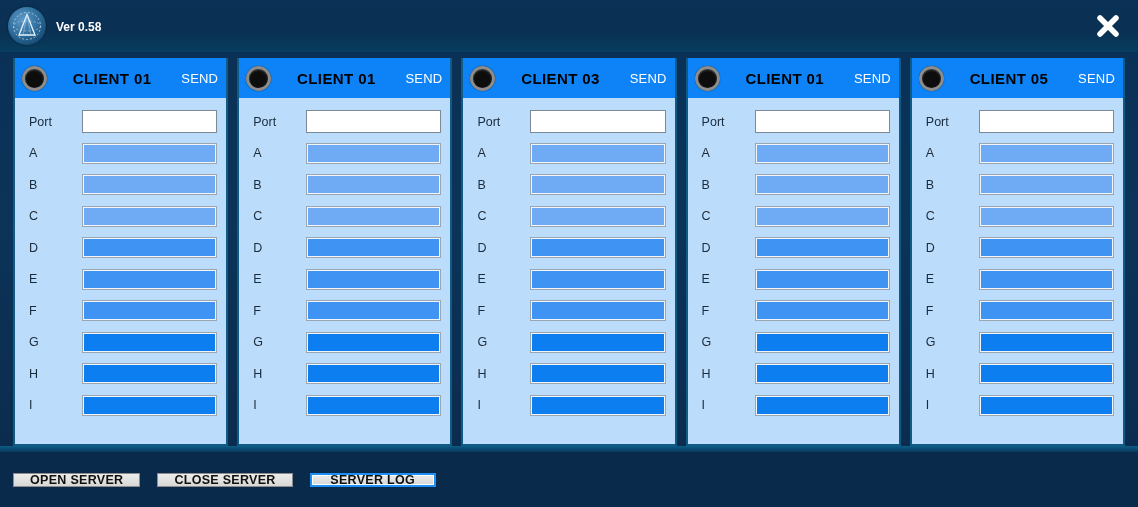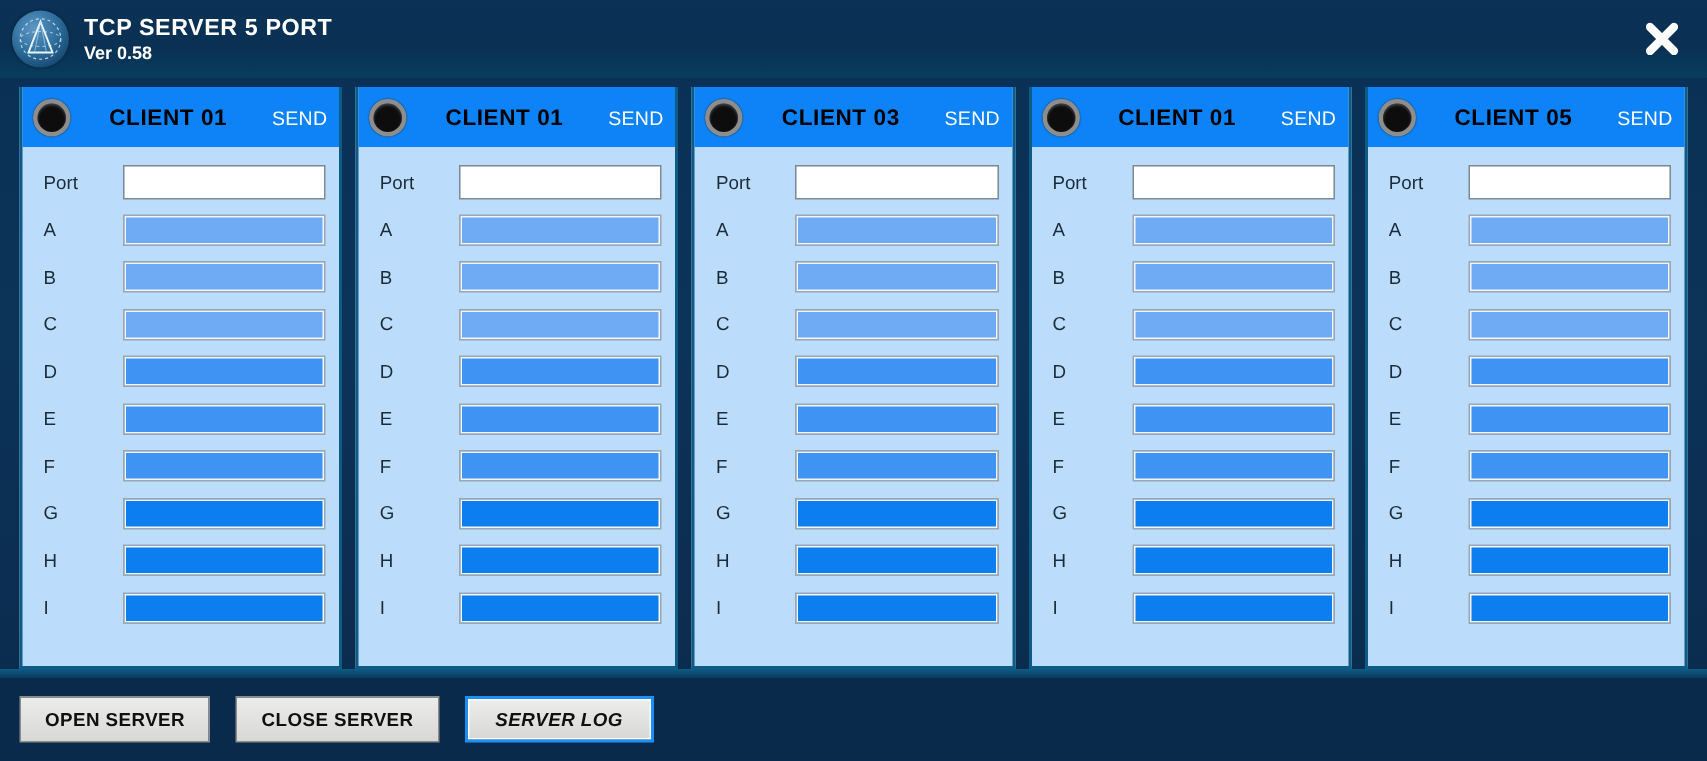--- a/index.html
+++ b/index.html
@@ -161,39 +161,38 @@
     left: 0; bottom: 0;
     width: 1138px; height: 55px;
     background: #0a2a4c;
     display: flex;
     align-items: center;
     padding-left: 13px;
     gap: 17px;
     box-sizing: border-box;
   }
   .btn {
-    height: 31px;
+    height: 14px;
     min-width: 126px;
     background: linear-gradient(180deg, #ececeb 0%, #e2e2e0 50%, #d7d7d5 100%);
     border: 1px solid #8c8c8c;
     color: #101010;
     font-size: 12.5px;
     font-weight: bold;
     letter-spacing: .3px;
     display: flex;
     align-items: center;
     justify-content: center;
     box-sizing: border-box;
     cursor: pointer;
     padding: 0 16px;
   }
   .btn.focused {
     border: 2px solid #1e8ff5;
     box-shadow: inset 0 0 0 1px #ffffff;
-    font-style: italic;
   }
   .divider-top {
     position: absolute;
     left: 0; top: 446px;
     width: 1138px; height: 6px;
     background: linear-gradient(180deg, #0d5c86 0%, #0a3a5e 100%);
   }
 </style>
 </head>
 <body>
@@ -203,21 +202,20 @@
   <div class="titlebar">
     <div class="logo">
       <svg width="38" height="38" viewBox="0 0 38 38">
         <circle cx="19" cy="19" r="13.5" fill="none" stroke="#cfe6f7" stroke-width="0.8" stroke-dasharray="2 2" opacity="0.85"></circle>
         <ellipse cx="19" cy="19" rx="13.5" ry="5" fill="none" stroke="#cfe6f7" stroke-width="0.7" stroke-dasharray="2 2" opacity="0.7"></ellipse>
         <path d="M19 7.5 L27 28 L11 28 Z" fill="none" stroke="#e8f5ff" stroke-width="1.3"></path>
         <path d="M19 7.5 L23 28 M19 7.5 L15 28" stroke="#bcdcf5" stroke-width="0.6" opacity="0.7"></path>
       </svg>
     </div>
     <div class="title-text">
-      <span class="app-title">TCP SERVER 5 PORT</span>
       <span class="app-ver">Ver 0.58</span>
     </div>
     <div class="close-btn">
       <span>
         <svg width="30" height="30" viewBox="0 0 30 30">
           <path d="M7 7 L23 23 M23 7 L7 23" stroke="#ffffff" stroke-width="5.5" stroke-linecap="round"></path>
         </svg>
       </span>
     </div>
   </div>

